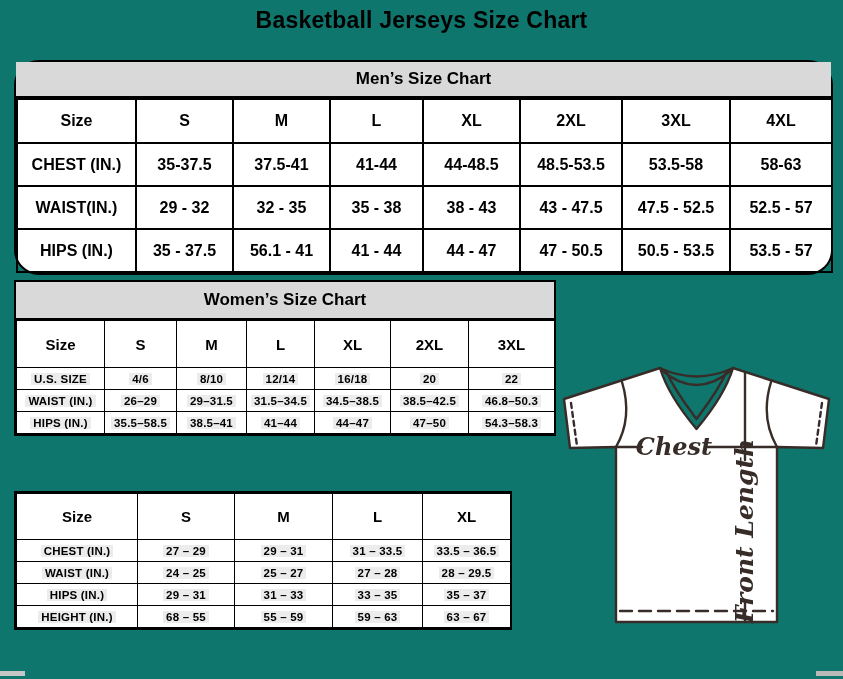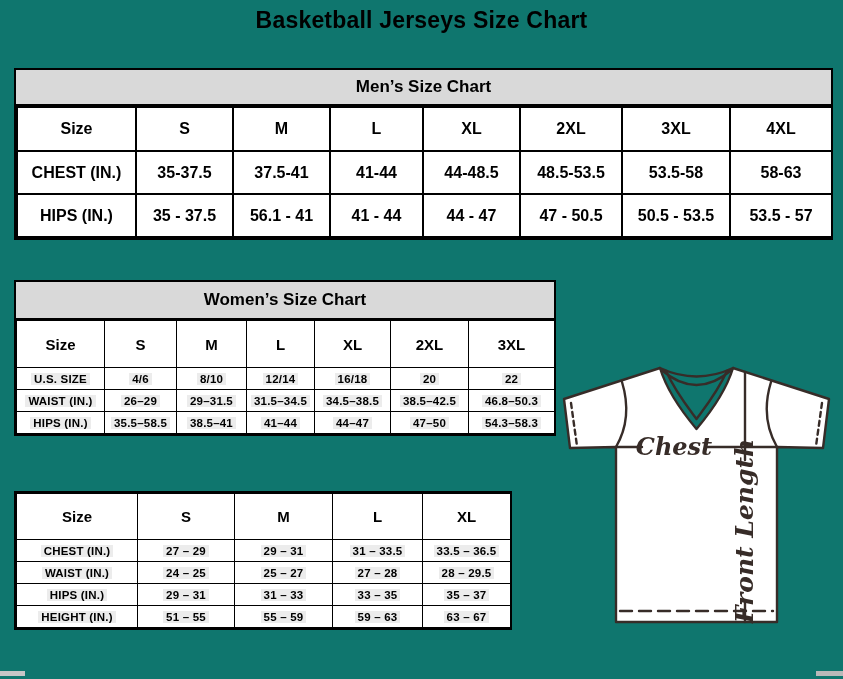--- a/index.html
+++ b/index.html
@@ -7,21 +7,21 @@
     position:relative; width:843px; height:679px; background:#0f766e;
     font-family:"Liberation Sans", sans-serif; color:#000;
     overflow:hidden;
   }
   .page-title {
     position:absolute; top:7px; left:0; width:100%;
     text-align:center; font-size:23px; font-weight:bold;
     letter-spacing:0.2px;
   }
   .size-chart { position:absolute; border:2px solid #000; background:#fff; }
-  #mens   { left:14px; top:68px;  width:815px; }
+  #mens   { left:14px; top:60px;  width:815px;border-radius:25px; }
   #womens { left:14px; top:280px; width:538px; }
   #youth  { left:14px; top:491px; width:494px; }
 
   .tbl-header {
     background:#d9d9d9; border-bottom:2px solid #000;
     display:flex; align-items:center; justify-content:center;
     font-weight:bold; font-size:17px;
   }
   #mens .tbl-header   { height:34px; }
   #womens .tbl-header { height:36px; }
@@ -92,20 +92,30 @@
           <tbody>
             <tr>
               <th>CHEST (IN.)</th>
               <td>35-37.5</td>
               <td>37.5-41</td>
               <td>41-44</td>
               <td>44-48.5</td>
               <td>48.5-53.5</td>
               <td>53.5-58</td>
               <td>58-63</td>
+            </tr>
+            <tr>
+              <th>WAIST(IN.)</th>
+              <td>29 - 32</td>
+              <td>32 - 35</td>
+              <td>35 - 38</td>
+              <td>38 - 43</td>
+              <td>43 - 47.5</td>
+              <td>47.5 - 52.5</td>
+              <td>52.5 - 57</td>
             </tr>
             <tr>
               <th>HIPS (IN.)</th>
               <td>35 - 37.5</td>
               <td>56.1 - 41</td>
               <td>41 - 44</td>
               <td>44 - 47</td>
               <td>47 - 50.5</td>
               <td>50.5 - 53.5</td>
               <td>53.5 - 57</td>
@@ -208,21 +218,21 @@
             </tr>
             <tr>
               <th><span class="hl">HIPS (IN.)</span></th>
               <td><span class="hl">29 – 31</span></td>
               <td><span class="hl">31 – 33</span></td>
               <td><span class="hl">33 – 35</span></td>
               <td><span class="hl">35 – 37</span></td>
             </tr>
             <tr>
               <th><span class="hl">HEIGHT (IN.)</span></th>
-              <td><span class="hl">51 – 55</span></td>
+              <td><span class="hl">68 – 55</span></td>
               <td><span class="hl">55 – 59</span></td>
               <td><span class="hl">59 – 63</span></td>
               <td><span class="hl">63 – 67</span></td>
             </tr>
           </tbody>
         </table>
       </div>
   </div>
 
   <div class="jersey-wrap">

